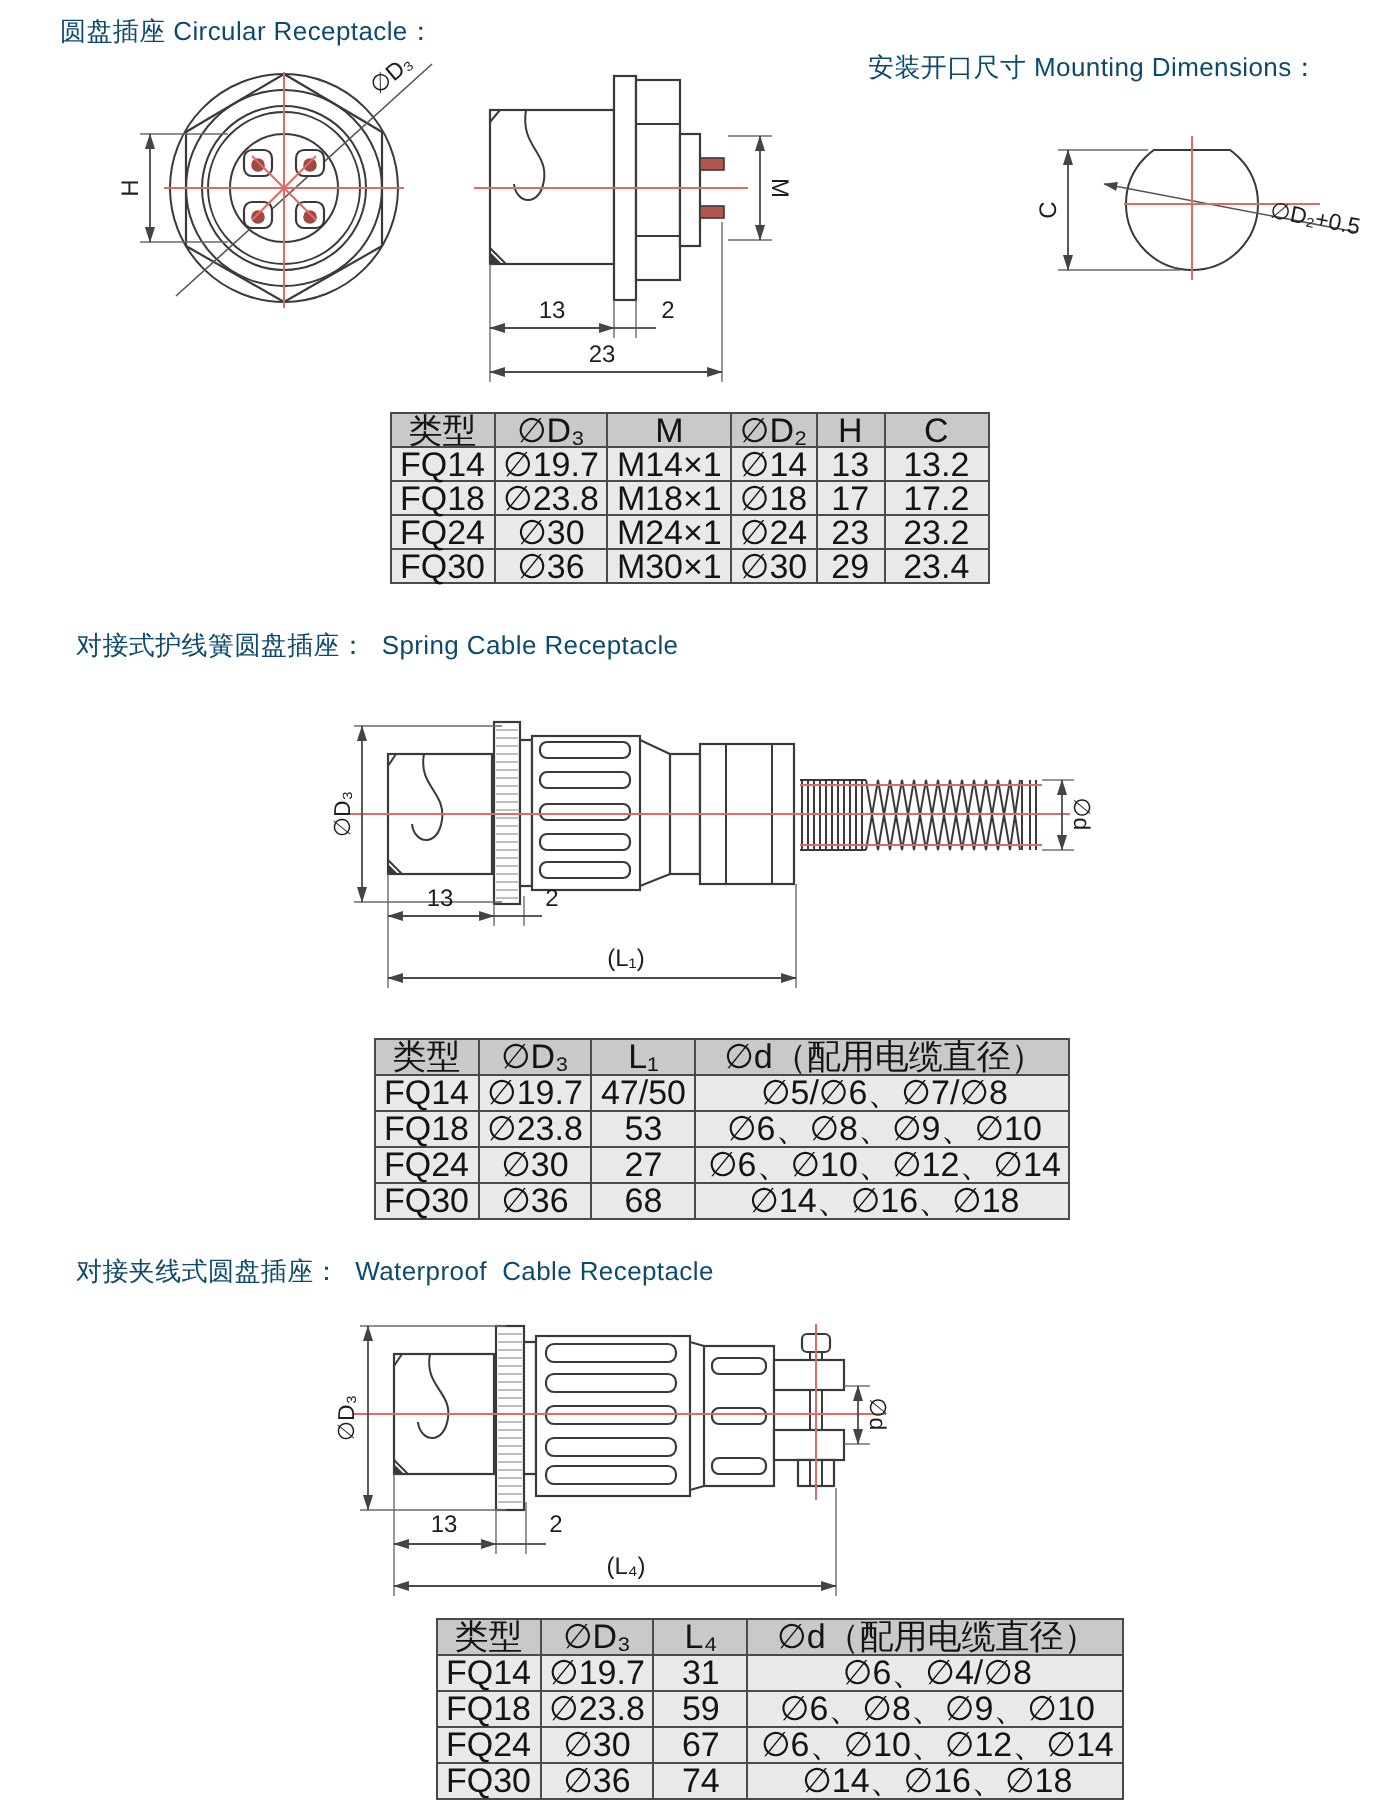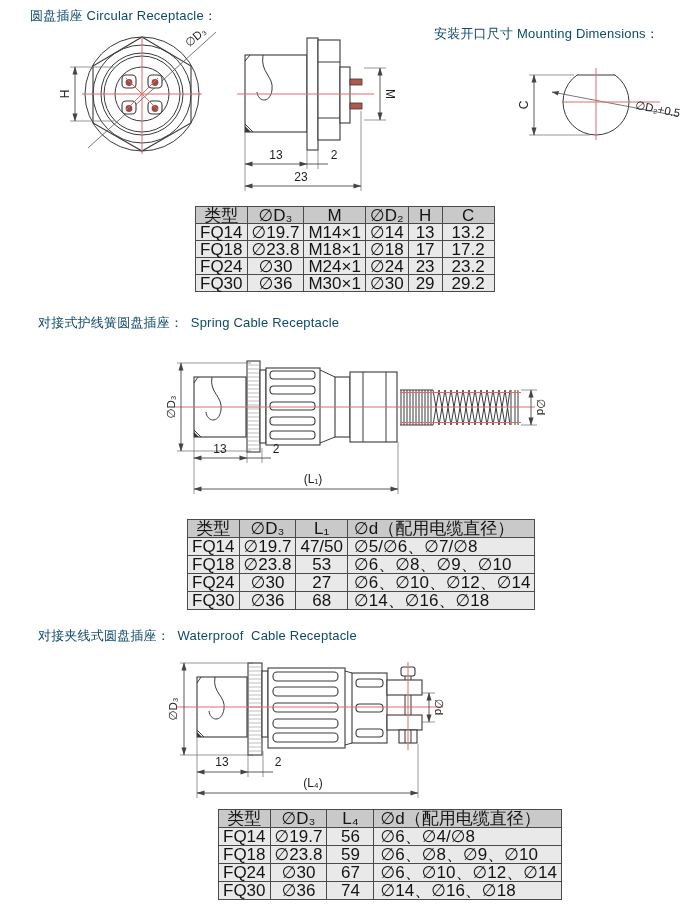--- a/index.html
+++ b/index.html
@@ -4,21 +4,21 @@
 <style>
   html,body{margin:0;padding:0;}
   body{width:700px;height:910px;position:relative;background:#fff;
        font-family:"Liberation Sans","DejaVu Sans",sans-serif;color:#1c1c1c;overflow:hidden;}
   .abs{position:absolute;}
   .sec-title{font-size:13px;letter-spacing:.2px;color:#0c4a6e;white-space:pre;}
   table.spec{border-collapse:collapse;font-size:17px;color:#141414;border:1.5px solid #3a3a3a;}
   table.spec th, table.spec td{border:1px solid #4a4a4a;padding:0 4px;text-align:center;
        font-weight:400;height:16px;line-height:15px;background:var(--rbg,#e9e9e9);white-space:nowrap;}
   table.spec th{background:var(--hbg,#c9c9c9);}
-  table.spec td.l, table.spec th.l{text-align:left;padding-left:6px;}
+  table.spec td.l, table.spec th.l{text-align:center;padding-left:6px;}
   table.spec.tall th, table.spec.tall td{height:17px;line-height:16px;}
   svg{display:block;}
   .pt{fill:#fff;stroke:var(--line,#3a3a3a);stroke-width:1.1;}
   .pt2{fill:none;stroke:var(--line,#3a3a3a);stroke-width:1;}
   .thin{fill:none;stroke:#555;stroke-width:.8;}
   .cl{fill:none;stroke:var(--accent,#e06a6a);stroke-width:1;}
   .dim{fill:none;stroke:#4a4a4a;stroke-width:.9;}
   .ext{fill:none;stroke:#6a6a6a;stroke-width:.7;}
   .hatch{stroke:#8a8a8a;stroke-width:.55;}
   .dtx{font:12px "Liberation Sans",sans-serif;fill:#1d1d1d;}
@@ -157,21 +157,21 @@
           <td>∅24</td>
           <td>23</td>
           <td>23.2</td>
         </tr>
         <tr>
           <td>FQ30</td>
           <td>∅36</td>
           <td>M30×1</td>
           <td>∅30</td>
           <td>29</td>
-          <td>29.2</td>
+          <td>23.4</td>
         </tr>
       </tbody>
   </table>
 
   <div class="abs sec-title" style="left:38px;top:314px;">对接式护线簧圆盘插座：  Spring Cable Receptacle</div>
 
   <svg class="abs" style="left:165px;top:350px;" width="390" height="155" viewBox="0 0 390 155">
     <g>
       <rect class="pt" x="29" y="27" width="52" height="60"></rect>
       <path class="pt2" d="M47,27 C44,43 58,46 56,60 C54,74 42,72 41,62" stroke-width="1.2"></path>
@@ -403,21 +403,21 @@
       <th>类型</th>
       <th>∅D₃</th>
       <th>L₄</th>
       <th class="l">∅d（配用电缆直径）</th>
     </tr>
       </thead>
     <tbody>
         <tr>
           <td>FQ14</td>
           <td>∅19.7</td>
-          <td>56</td>
+          <td>31</td>
           <td class="l">∅6、∅4/∅8</td>
         </tr>
         <tr>
           <td>FQ18</td>
           <td>∅23.8</td>
           <td>59</td>
           <td class="l">∅6、∅8、∅9、∅10</td>
         </tr>
         <tr>
           <td>FQ24</td>

